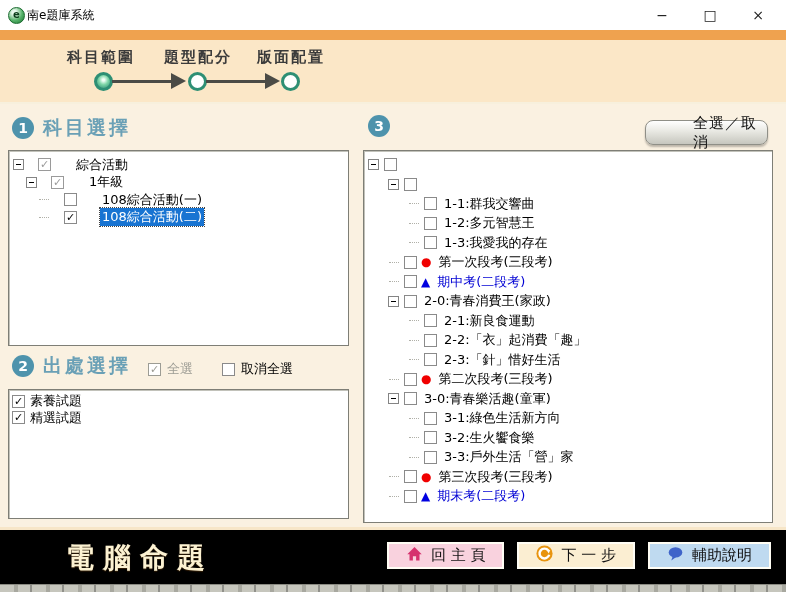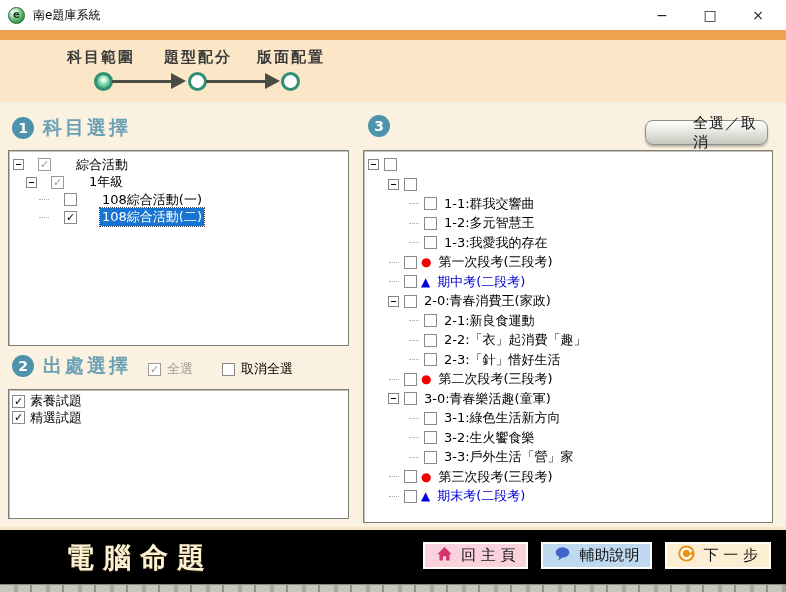--- a/index.html
+++ b/index.html
@@ -10,21 +10,21 @@
   }
   
   .titlebar { position:absolute; top:0; left:0; width:786px; height:30px; background:#ffffff; display:flex; align-items:center; }
   .app-icon {
     width:17px; height:17px; border-radius:50%; margin-left:8px; flex:none;
     background: radial-gradient(circle at 35% 30%, #e8f8ec 15%, #57b36a 55%, #1e7a35 95%);
     border:1px solid #1b6b2f; box-sizing:border-box;
     display:flex; align-items:center; justify-content:center;
     color:#0d3f1c; font-size:10px; font-weight:bold; line-height:1;
   }
-  .title-text { margin-left:8px; font-size:12px; color:#000; }
+  .title-text { margin-left:2px; font-size:12px; color:#000; }
   .win-controls { position:absolute; right:4px; top:0; height:30px; display:flex; }
   .win-btn { width:48px; height:30px; display:flex; align-items:center; justify-content:center; font-size:14px; color:#1a1a1a; cursor:default; }
   
   .orange-strip { position:absolute; top:30px; left:0; width:786px; height:10px; background:#EFA24F; }
   
   .stepper { position:absolute; top:40px; left:0; width:786px; height:64px; background:#FBE7C7; border-bottom:2px solid #F7F0DD; box-sizing:border-box; }
   .step-label { position:absolute; top:8px; font-size:15px; font-weight:bold; color:#3b3b3b; letter-spacing:2px; white-space:nowrap; }
   .step-circle { position:absolute; top:32px; width:19px; height:19px; border-radius:50%; border:3px solid #2E8F74; background:#fff; box-sizing:border-box; }
   .step-circle.active { background: radial-gradient(circle at 50% 38%, #f2fff7 10%, #7fd6a8 45%, #2E8F74 95%); }
   .arrow-line { position:absolute; top:40px; height:3px; background:#4b4b46; }
@@ -73,21 +73,21 @@
   .marker { margin-left:4px; font-size:12px; line-height:1; flex:none; }
   .marker.red-dot { color:#F00000; }
   .marker.blue-triangle { color:#0000E0; }
   
   .srow { display:flex; align-items:center; height:16.5px; font-size:13px; padding-left:3px; white-space:nowrap; }
   .srow .sqbox { margin-right:5px; }
   
   .footer { position:absolute; top:527px; left:0; width:786px; height:57px; background:#000000; border-top:3px solid #F7E6C8; box-sizing:border-box; }
   .footer-title { position:absolute; left:66px; top:9px; font-size:28px; font-weight:bold; color:#FCF2D2; letter-spacing:9px; text-shadow:0 1px 1px rgba(150,90,20,.35); white-space:nowrap; }
   .footer-buttons { position:absolute; right:15px; top:12px; display:flex; gap:13px; }
-  .fbtn { height:27px; border:2px solid #FFFDF4; display:flex; align-items:center; justify-content:center; font-size:15px; color:#111; box-shadow:0 2px 2px rgba(0,0,0,.3); padding:0 11px; gap:8px; box-sizing:border-box; cursor:default; white-space:nowrap; }
+  .fbtn { height:27px; border:2px solid #FFFDF4; display:flex; align-items:center; justify-content:center; font-size:15px; color:#111; box-shadow:0 2px 2px rgba(0,0,0,.3); padding:0 17px; gap:8px; box-sizing:border-box; cursor:default; white-space:nowrap; }
   .fbtn.home { background:#F9D2DE; }
   .fbtn.help { background:#BFDAF0; }
   .fbtn.next { background:#FBEED2; }
   .fbtn svg { flex:none; }
   
   .bottom-sliver { position:absolute; top:584px; left:0; width:786px; height:8px; border-top:1px solid #8a8a82; box-sizing:border-box;
     background: repeating-linear-gradient(90deg, #c6c6bd 0 14px, #a8a89f 14px 18px, #c6c6bd 18px 30px, #90908a 30px 32px); }
 </style>
 </head>
 <body>
@@ -333,35 +333,35 @@
   <div class="footer-title">電腦命題</div>
   <div class="footer-buttons">
     <div class="fbtn home">
       <span>
         <svg width="17" height="16" viewBox="0 0 16 16">
             <path d="M8 1 L15.2 8.2 H13 V14.5 H9.6 V10.2 H6.4 V14.5 H3 V8.2 H0.8 Z" fill="#D6336E"></path>
           </svg>
       </span>
       <span>回 主 頁</span>
     </div>
-    <div class="fbtn help">
-      <span>
-        <svg width="17" height="16" viewBox="0 0 16 16">
-            <ellipse cx="8" cy="6.4" rx="6.8" ry="5.2" fill="#3F64C9"></ellipse>
-            <path d="M5.2 10.2 L3.8 14.4 L9.4 10.6 Z" fill="#3F64C9"></path>
-          </svg>
-      </span>
-      <span>輔助說明</span>
-    </div>
     <div class="fbtn next">
       <span>
         <svg width="17" height="17" viewBox="0 0 16 16">
             <circle cx="8" cy="8" r="7.6" fill="#E8940F"></circle>
             <path d="M11.6 5.2 A4.6 4.6 0 1 0 12.4 9.2" stroke="#fff" stroke-width="2.3" fill="none"></path>
             <path d="M9.6 4.2 L13.4 4.6 L12 8 Z" fill="#fff"></path>
           </svg>
       </span>
       <span>下 一 步</span>
     </div>
+    <div class="fbtn help">
+      <span>
+        <svg width="17" height="16" viewBox="0 0 16 16">
+            <ellipse cx="8" cy="6.4" rx="6.8" ry="5.2" fill="#3F64C9"></ellipse>
+            <path d="M5.2 10.2 L3.8 14.4 L9.4 10.6 Z" fill="#3F64C9"></path>
+          </svg>
+      </span>
+      <span>輔助說明</span>
+    </div>
   </div>
 </div>
 
 <div class="bottom-sliver"></div>
 
 </body></html>

